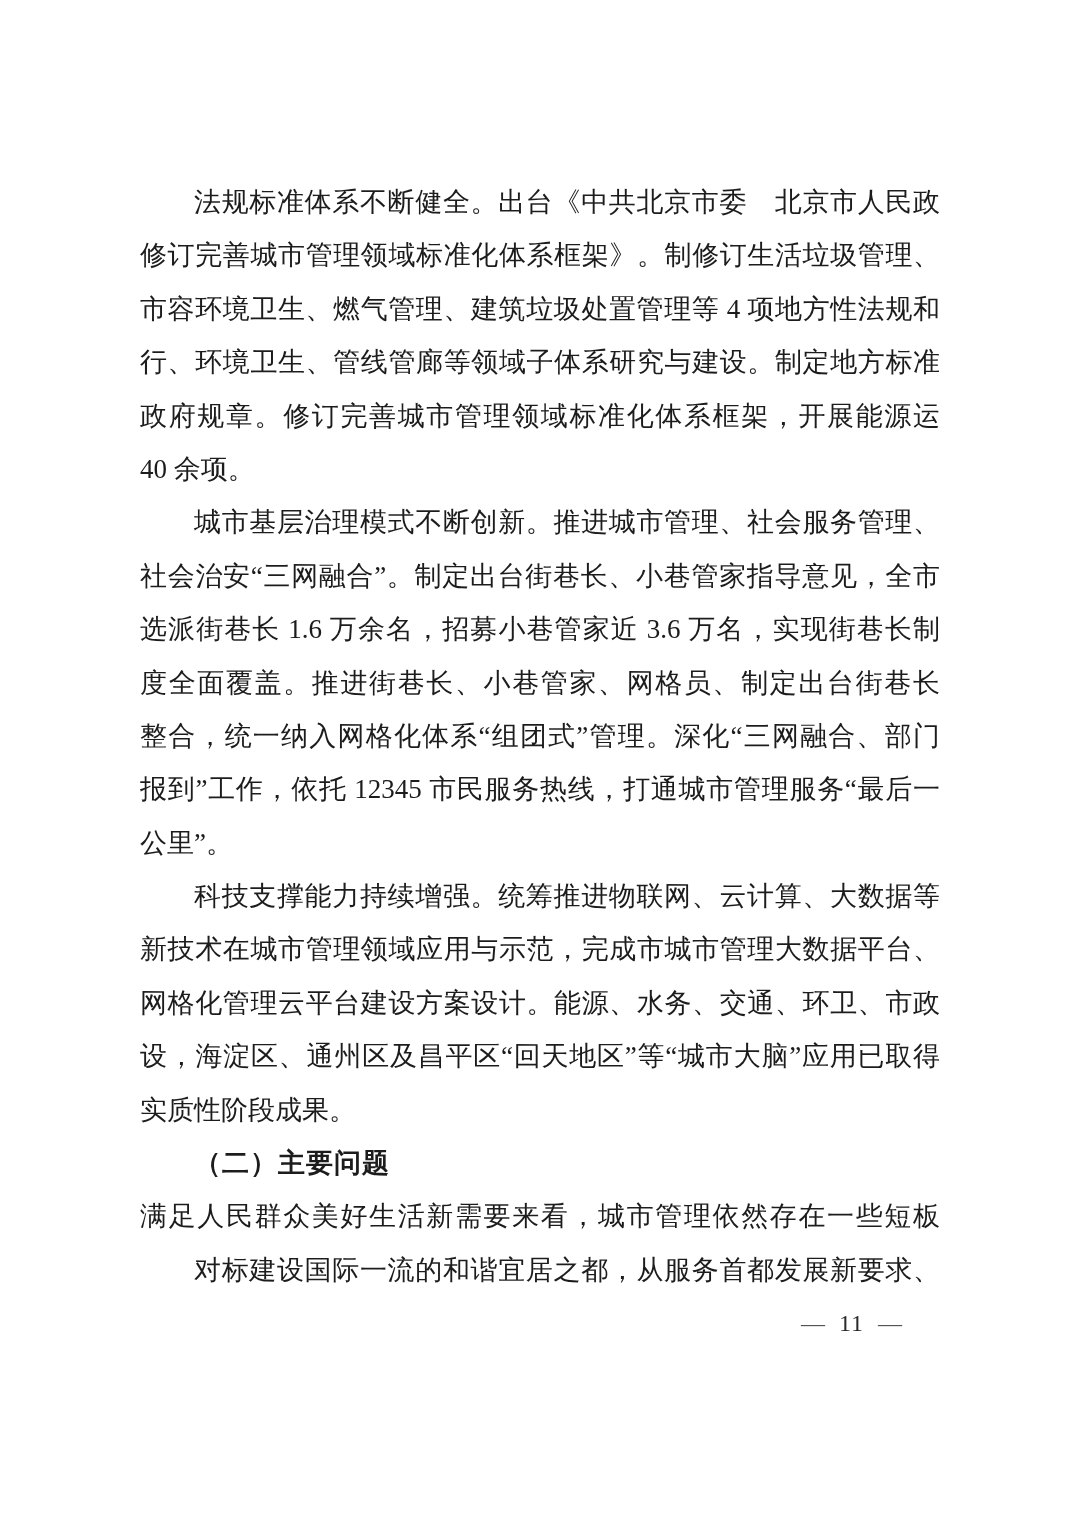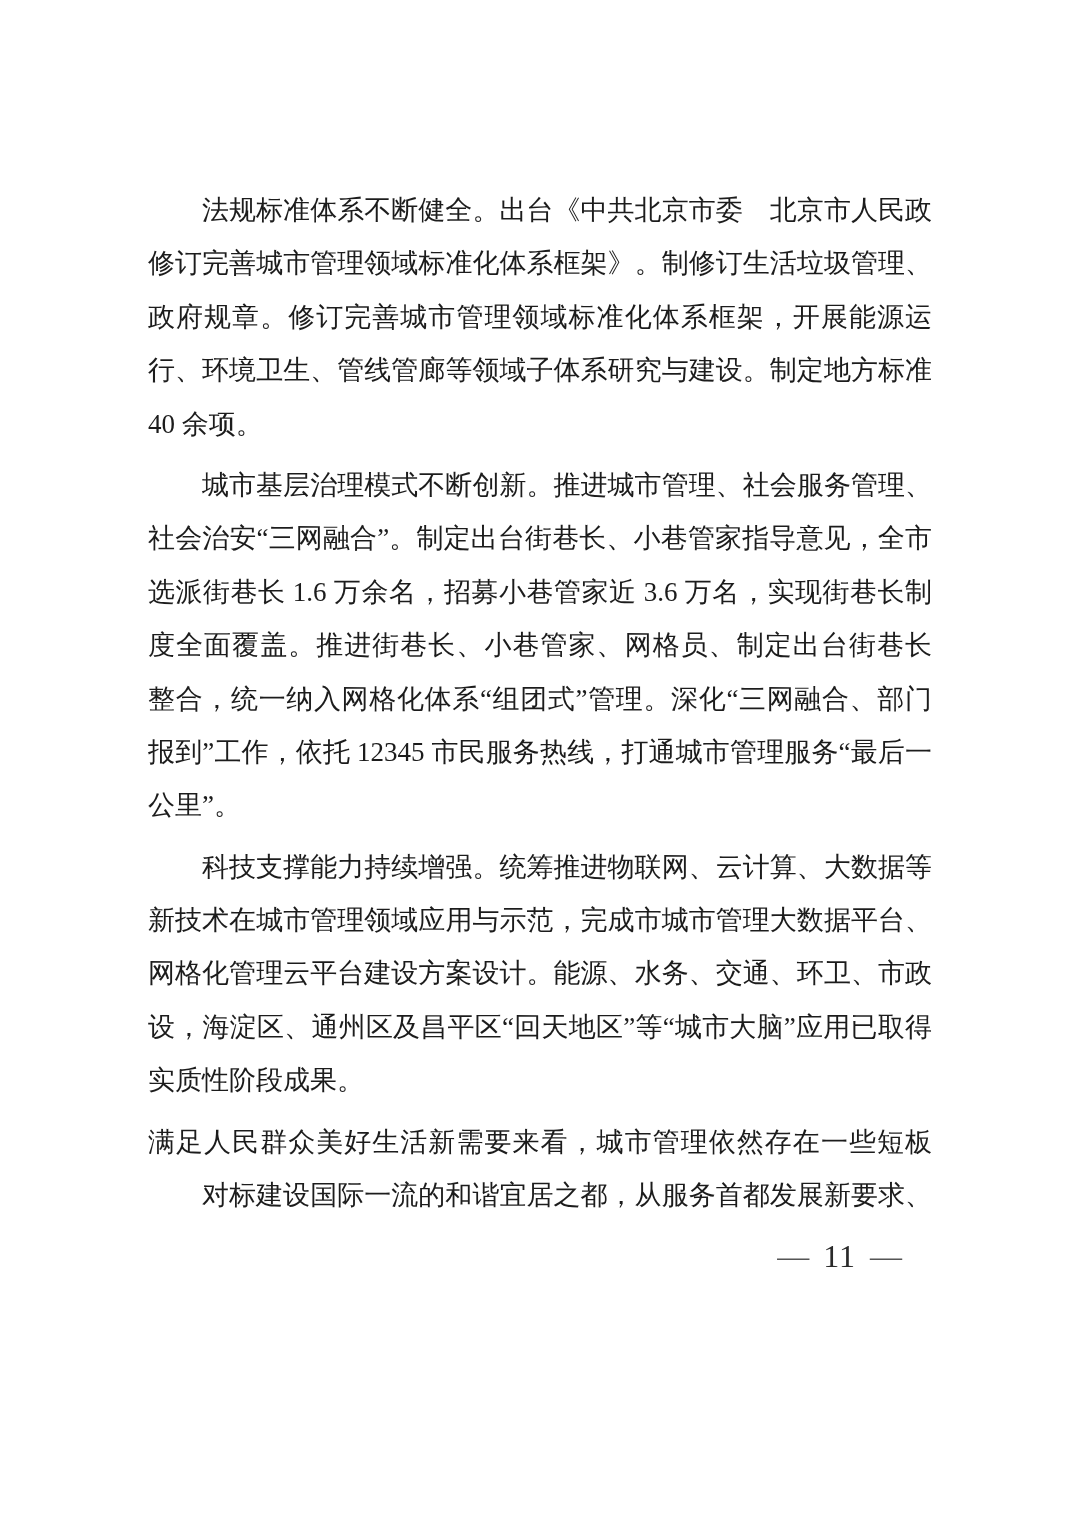--- a/index.html
+++ b/index.html
@@ -7,41 +7,41 @@
     position: relative;
     width: 1080px;
     height: 1527px;
     background: #ffffff;
     box-sizing: border-box;
     padding: 176px 140px 0 140px;
     font-family: "Liberation Serif", "DejaVu Serif", serif;
     color: #1c1c1c;
     overflow: hidden;
   }
-  .para { margin: 8px; padding: 0; }
+  .para { margin: 0; padding: 0; }
   .line {
     font-size: 27px;
     line-height: 53.4px;
     height: 53.4px;
     text-align: justify;
     text-align-last: justify;
     text-justify: inter-character;
     overflow: hidden;
   }
   .line.end {
     text-align: left;
     text-align-last: left;
   }
   .line.indent { padding-left: 54px; }
   .line.heading {
     font-weight: bold;
     letter-spacing: 1px;
   }
   .footer-line {
-    font-size: 32px;
+    font-size: 24px;
     line-height: 53.4px;
     height: 53.4px;
     text-align: right;
     padding-right: 24px;
     color: #2a2a2a;
   }
   .footer-line .dash {
     color: #555;
     letter-spacing: 0;
     padding: 0 14px;
@@ -49,22 +49,23 @@
   .footer-line .pagenum { letter-spacing: 1px; }
 </style>
 </head>
 <body>
 
 <div class="page">
 
   <div class="para">
     <div class="line indent">法规标准体系不断健全。出台《中共北京市委　北京市人民政</div>
     <div class="line">修订完善城市管理领域标准化体系框架》。制修订生活垃圾管理、</div>
+    <div class="line">市容环境卫生、燃气管理、建筑垃圾处置管理等 4 项地方性法规和</div>
+    <div class="line">行、环境卫生、管线管廊等领域子体系研究与建设。制定地方标准</div>
     <div class="line">政府规章。修订完善城市管理领域标准化体系框架，开展能源运</div>
-    <div class="line">行、环境卫生、管线管廊等领域子体系研究与建设。制定地方标准</div>
     <div class="line end">40 余项。</div>
   </div>
 
   <div class="para">
     <div class="line indent">城市基层治理模式不断创新。推进城市管理、社会服务管理、</div>
     <div class="line">社会治安“三网融合”。制定出台街巷长、小巷管家指导意见，全市</div>
     <div class="line">选派街巷长 1.6 万余名，招募小巷管家近 3.6 万名，实现街巷长制</div>
     <div class="line">度全面覆盖。推进街巷长、小巷管家、网格员、制定出台街巷长</div>
     <div class="line">整合，统一纳入网格化体系“组团式”管理。深化“三网融合、部门</div>
     <div class="line">报到”工作，依托 12345 市民服务热线，打通城市管理服务“最后一</div>
@@ -72,20 +73,21 @@
   </div>
 
   <div class="para">
     <div class="line indent">科技支撑能力持续增强。统筹推进物联网、云计算、大数据等</div>
     <div class="line">新技术在城市管理领域应用与示范，完成市城市管理大数据平台、</div>
     <div class="line">网格化管理云平台建设方案设计。能源、水务、交通、环卫、市政等</div>
     <div class="line">设，海淀区、通州区及昌平区“回天地区”等“城市大脑”应用已取得</div>
     <div class="line end">实质性阶段成果。</div>
   </div>
 
+  <div class="line indent heading end">（二）主要问题</div>
 
   <div class="para">
     <div class="line">满足人民群众美好生活新需要来看，城市管理依然存在一些短板</div>
     <div class="line indent">对标建设国际一流的和谐宜居之都，从服务首都发展新要求、</div>
   </div>
 
   <div class="footer-line">
     <span class="dash">—</span><span class="pagenum">11</span><span class="dash">—</span>
   </div>
 

